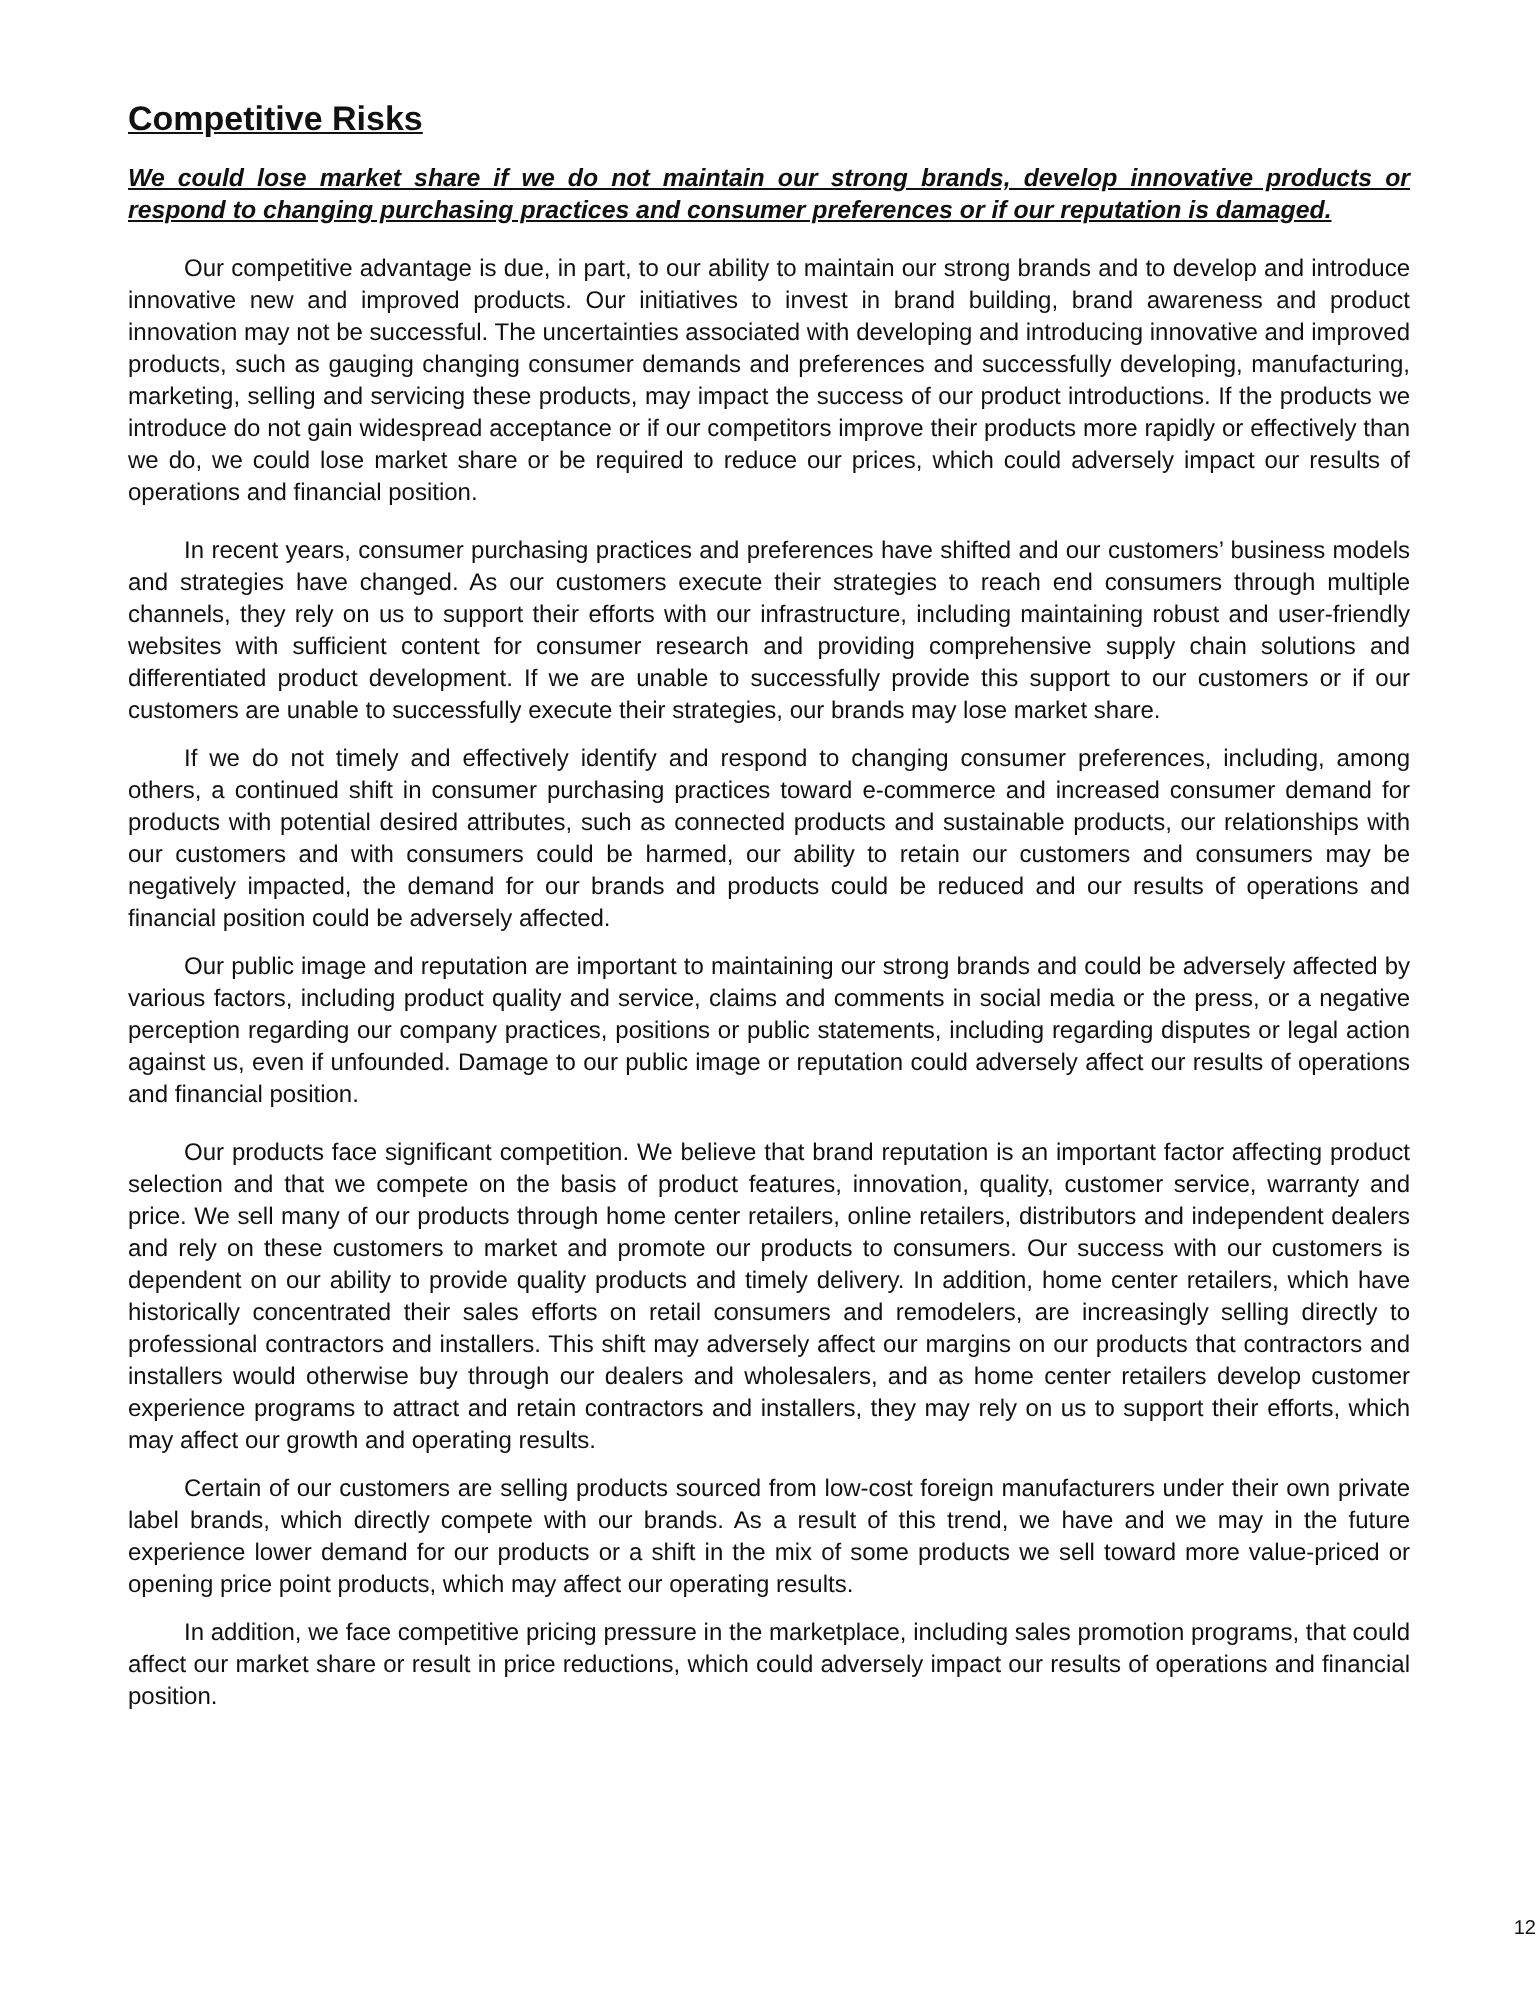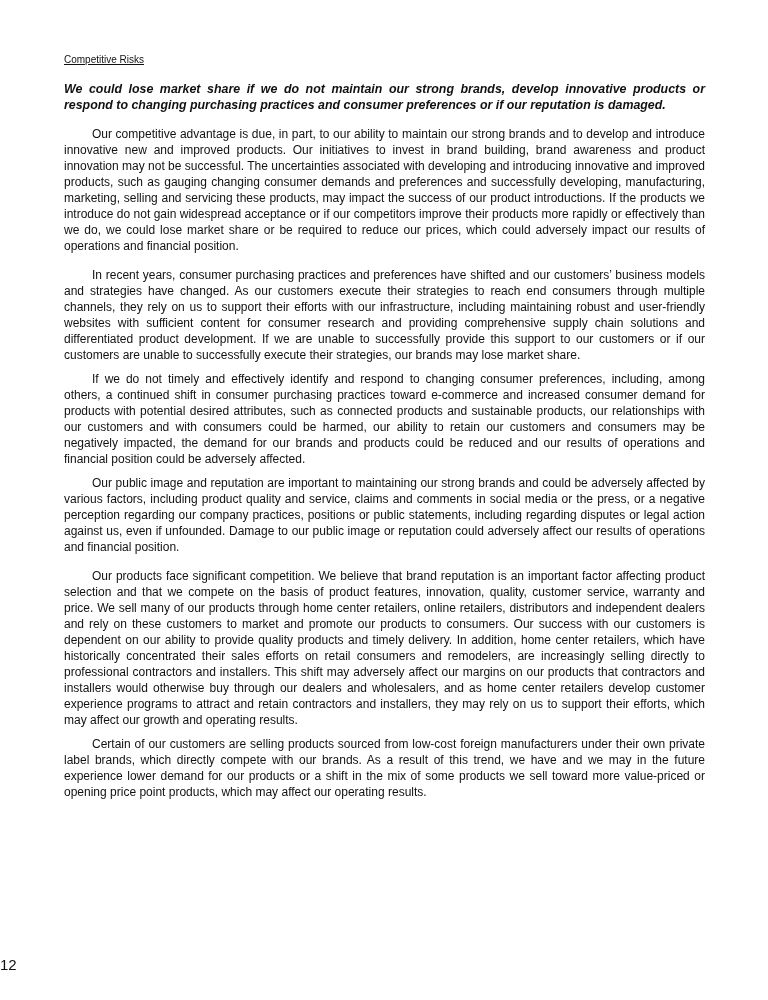--- a/index.html
+++ b/index.html
@@ -15,63 +15,65 @@
       font-family: "Liberation Sans", sans-serif;
       color: #111111;
     }
     .page {
       position: absolute;
       left: 64px;
       top: 52px;
       width: 641px;
     }
     .section-title {
-      font-size: 10px;
-      font-weight: normal;
+      font-size: 17px;
+      font-weight: bold;
       text-decoration: underline;
       line-height: 16px;
       margin: 0 0 13px 0;
     }
     .risk-heading {
       font-size: 12.4px;
       font-weight: bold;
       font-style: italic;
       line-height: 16px;
       margin: 0 0 13px 0;
       text-align: justify;
+      text-decoration: underline;
     }
     .para {
       font-size: 12px;
       line-height: 16px;
       text-align: justify;
       text-indent: 28px;
       margin: 0 0 13px 0;
     }
     .para.tight {
       margin-bottom: 8px;
     }
     .page-number {
       position: absolute;
       left: 0;
       width: 768px;
       top: 957px;
-      text-align: left;
-      font-size: 15px;
+      text-align: right;
+      font-size: 10px;
       line-height: 16px;
     }
   </style>
 </head>
 <body>
 
 <div class="page">
   <div class="section-title">Competitive Risks</div>
 
   <div class="risk-heading">We could lose market share if we do not maintain our strong brands, develop innovative products or respond to changing purchasing practices and consumer preferences or if our reputation is damaged.</div>
   <p class="para">Our competitive advantage is due, in part, to our ability to maintain our strong brands and to develop and introduce innovative new and improved products. Our initiatives to invest in brand building, brand awareness and product innovation may not be successful. The uncertainties associated with developing and introducing innovative and improved products, such as gauging changing consumer demands and preferences and successfully developing, manufacturing, marketing, selling and servicing these products, may impact the success of our product introductions. If the products we introduce do not gain widespread acceptance or if our competitors improve their products more rapidly or effectively than we do, we could lose market share or be required to reduce our prices, which could adversely impact our results of operations and financial position.</p>
   <p class="para tight">In recent years, consumer purchasing practices and preferences have shifted and our customers’ business models and strategies have changed. As our customers execute their strategies to reach end consumers through multiple channels, they rely on us to support their efforts with our infrastructure, including maintaining robust and user-friendly websites with sufficient content for consumer research and providing comprehensive supply chain solutions and differentiated product development. If we are unable to successfully provide this support to our customers or if our customers are unable to successfully execute their strategies, our brands may lose market share.</p>
   <p class="para tight">If we do not timely and effectively identify and respond to changing consumer preferences, including, among others, a continued shift in consumer purchasing practices toward e-commerce and increased consumer demand for products with potential desired attributes, such as connected products and sustainable products, our relationships with our customers and with consumers could be harmed, our ability to retain our customers and consumers may be negatively impacted, the demand for our brands and products could be reduced and our results of operations and financial position could be adversely affected.</p>
   <p class="para">Our public image and reputation are important to maintaining our strong brands and could be adversely affected by various factors, including product quality and service, claims and comments in social media or the press, or a negative perception regarding our company practices, positions or public statements, including regarding disputes or legal action against us, even if unfounded. Damage to our public image or reputation could adversely affect our results of operations and financial position.</p>
 
   <p class="para tight">Our products face significant competition. We believe that brand reputation is an important factor affecting product selection and that we compete on the basis of product features, innovation, quality, customer service, warranty and price. We sell many of our products through home center retailers, online retailers, distributors and independent dealers and rely on these customers to market and promote our products to consumers. Our success with our customers is dependent on our ability to provide quality products and timely delivery. In addition, home center retailers, which have historically concentrated their sales efforts on retail consumers and remodelers, are increasingly selling directly to professional contractors and installers. This shift may adversely affect our margins on our products that contractors and installers would otherwise buy through our dealers and wholesalers, and as home center retailers develop customer experience programs to attract and retain contractors and installers, they may rely on us to support their efforts, which may affect our growth and operating results.</p>
   <p class="para tight">Certain of our customers are selling products sourced from low-cost foreign manufacturers under their own private label brands, which directly compete with our brands. As a result of this trend, we have and we may in the future experience lower demand for our products or a shift in the mix of some products we sell toward more value-priced or opening price point products, which may affect our operating results.</p>
+  <p class="para">In addition, we face competitive pricing pressure in the marketplace, including sales promotion programs, that could affect our market share or result in price reductions, which could adversely impact our results of operations and financial position.</p>
 </div>
 
 <div class="page-number">12</div>
 
 </body></html>

